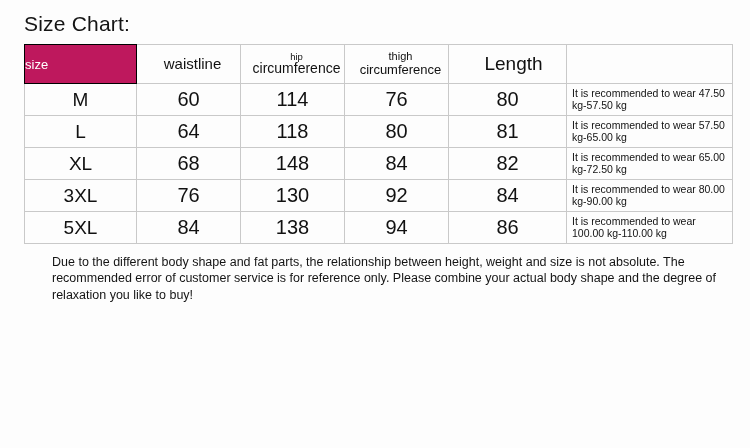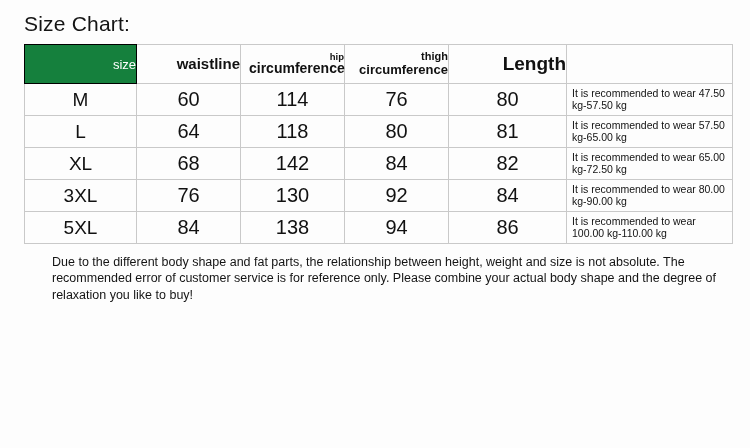--- a/index.html
+++ b/index.html
@@ -35,32 +35,32 @@
     margin-left: 2px;
   }
   table.size-table td,
   table.size-table th {
     border: 1px solid #c9c9c9;
     padding: 0;
     vertical-align: middle;
   }
   
   .hdr-size {
-    background: #15803d;
+    background: #be185d;
     color: #fff;
-    text-align: right;
+    text-align: left;
     font-size: 13px;
     font-weight: 400;
     height: 38px;
     width: 112px;
     border: 1px solid #000 !important;
   }
   .hdr-cell {
-    text-align: right;
-    font-weight: 700;
+    text-align: center;
+    font-weight: 400;
     color: #111;
     padding-left: 8px !important;
     height: 38px;
     line-height: 1.05;
   }
   .hdr-waistline { font-size: 15px; }
   .hdr-hip { font-size: 14px; }
   .hdr-hip .small { font-size: 9.5px; display: block; line-height: 1; }
   .hdr-hip .big { font-size: 14px; display: block; line-height: 1.05; }
   .hdr-thigh .small { font-size: 11px; display: block; line-height: 1.05; }
@@ -160,21 +160,21 @@
         <td class="c-size">L</td>
         <td class="c-num">64</td>
         <td class="c-num">118</td>
         <td class="c-num">80</td>
         <td class="c-num">81</td>
         <td class="c-note">It is recommended to wear 57.50 kg-65.00 kg</td>
       </tr>
       <tr>
         <td class="c-size">XL</td>
         <td class="c-num">68</td>
-        <td class="c-num">142</td>
+        <td class="c-num">148</td>
         <td class="c-num">84</td>
         <td class="c-num">82</td>
         <td class="c-note">It is recommended to wear 65.00 kg-72.50 kg</td>
       </tr>
       <tr>
         <td class="c-size">3XL</td>
         <td class="c-num">76</td>
         <td class="c-num">130</td>
         <td class="c-num">92</td>
         <td class="c-num">84</td>

